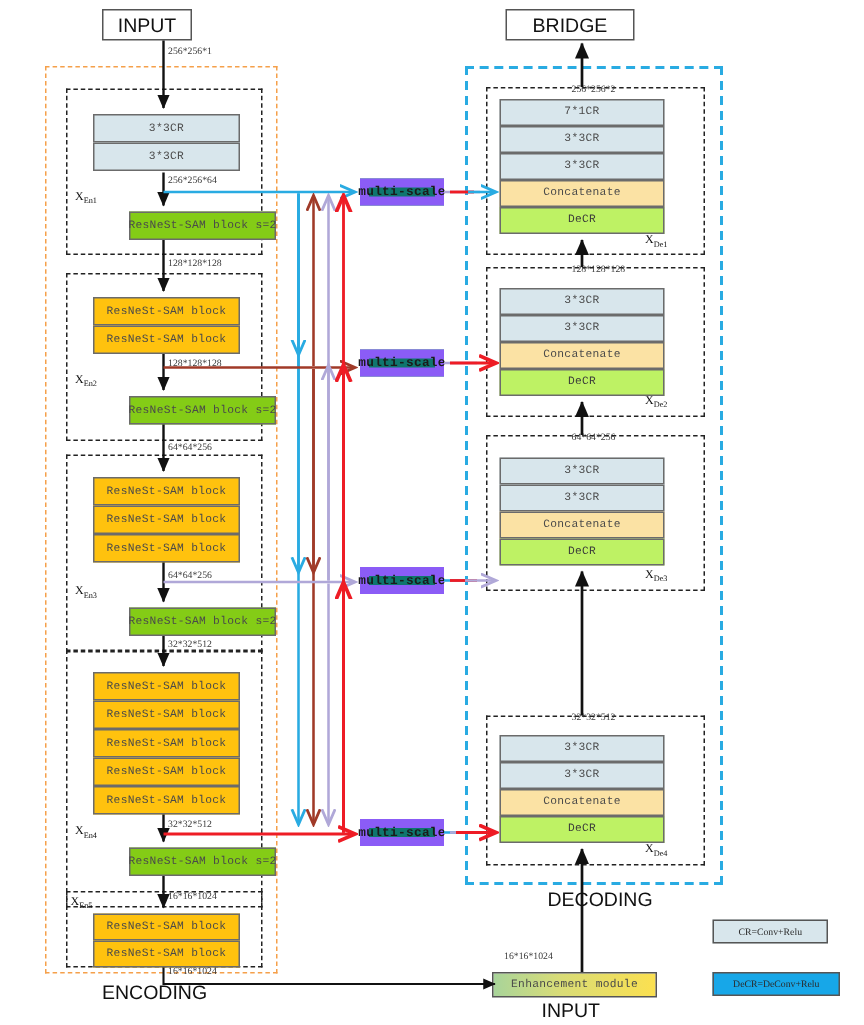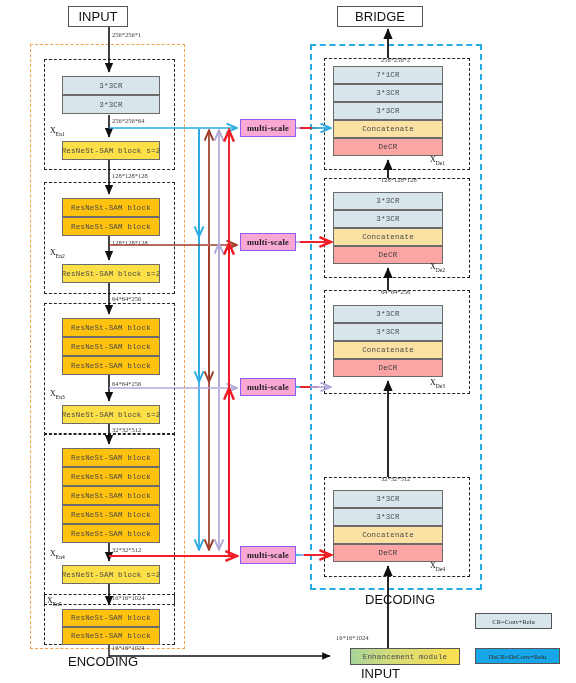--- a/index.html
+++ b/index.html
@@ -11,25 +11,25 @@
   .terminal{border:1px solid #555;background:#fff;display:flex;
             align-items:center;justify-content:center;
             font-family:"Liberation Sans",sans-serif;font-size:13px;color:#111;}
 
   
   .blk{border:1px solid #6b6b6b;display:flex;align-items:center;
        justify-content:center;font-size:7.5px;letter-spacing:.2px;
        color:#4a4a4a;font-family:"Liberation Mono",monospace;white-space:nowrap;}
   .cr{background:#d8e6ec;}
   .cat{background:#fbe2a4;}
-  .decr{background:#fca5a5;color:#3a3a3a;}
+  .decr{background:#bef264;color:#3a3a3a;}
   .rsam{background:#ffc20e;}
-  .rsam-s{background:#fde047;}
-  .ms{background:#f9a8d4;border:1px solid #8b5cf6;color:#1b1b1b;
-      font-family:Liberation Serif, serif;font-weight:bold;font-size:8.5px;}
+  .rsam-s{background:#84cc16;margin-left:24px;}
+  .ms{background:#0f766e;border:6px solid #8b5cf6;color:#1b1b1b;
+      font-family:Liberation Mono, monospace;font-weight:bold;font-size:8.5px;}
   .enh{background:linear-gradient(90deg,#a8d49a 0%,#d8dc78 40%,#fbe050 100%);
        border:1px solid #555;}
 
   
   .grp{border:1.4px dashed #222;}
   .orange-frame{border:1.6px dashed #f5a04a;}
   .blue-frame{border:2px dashed #29ABE2;}
 
   
   .dim{position:absolute;font-size:6.5px;color:#3a3a3a;
@@ -127,21 +127,21 @@
   <span>X</span><sub>De3</sub></div>
 
 <div class="abs grp" style="left:324px;top:477px;width:146px;height:100px;"></div>
 <div class="abs blk cr" style="left:333px;top:490px;width:110px;height:18px;">3*3CR</div>
 <div class="abs blk cr" style="left:333px;top:508px;width:110px;height:18px;">3*3CR</div>
 <div class="abs blk cat" style="left:333px;top:526px;width:110px;height:18px;">Concatenate</div>
 <div class="abs blk decr" style="left:333px;top:544px;width:110px;height:18px;">DeCR</div>
 <div class="xlab" style="left:430px;top:561px;">
   <span>X</span><sub>De4</sub></div>
 
-<div class="abs blk enh" style="left:350px;top:648px;width:110px;height:17px;">Enhancement module</div>
+<div class="abs blk enh" style="left:328px;top:648px;width:110px;height:17px;">Enhancement module</div>
 
 <div class="secname" style="left:68px;top:654px;">ENCODING</div>
 <div class="secname" style="left:365px;top:592px;">DECODING</div>
 <div class="secname" style="left:361px;top:666px;">INPUT</div>
 
 <div class="abs legend cr" style="left:475px;top:613px;width:77px;height:16px;">CR=Conv+Relu</div>
 <div class="abs legend decr" style="left:475px;top:648px;width:85px;height:16px;">DeCR=DeConv+Relu</div>
 
 <div class="dim" style="left:112px;top:31px;">256*256*1</div>
 <div class="dim" style="left:112px;top:117px;">256*256*64</div>

